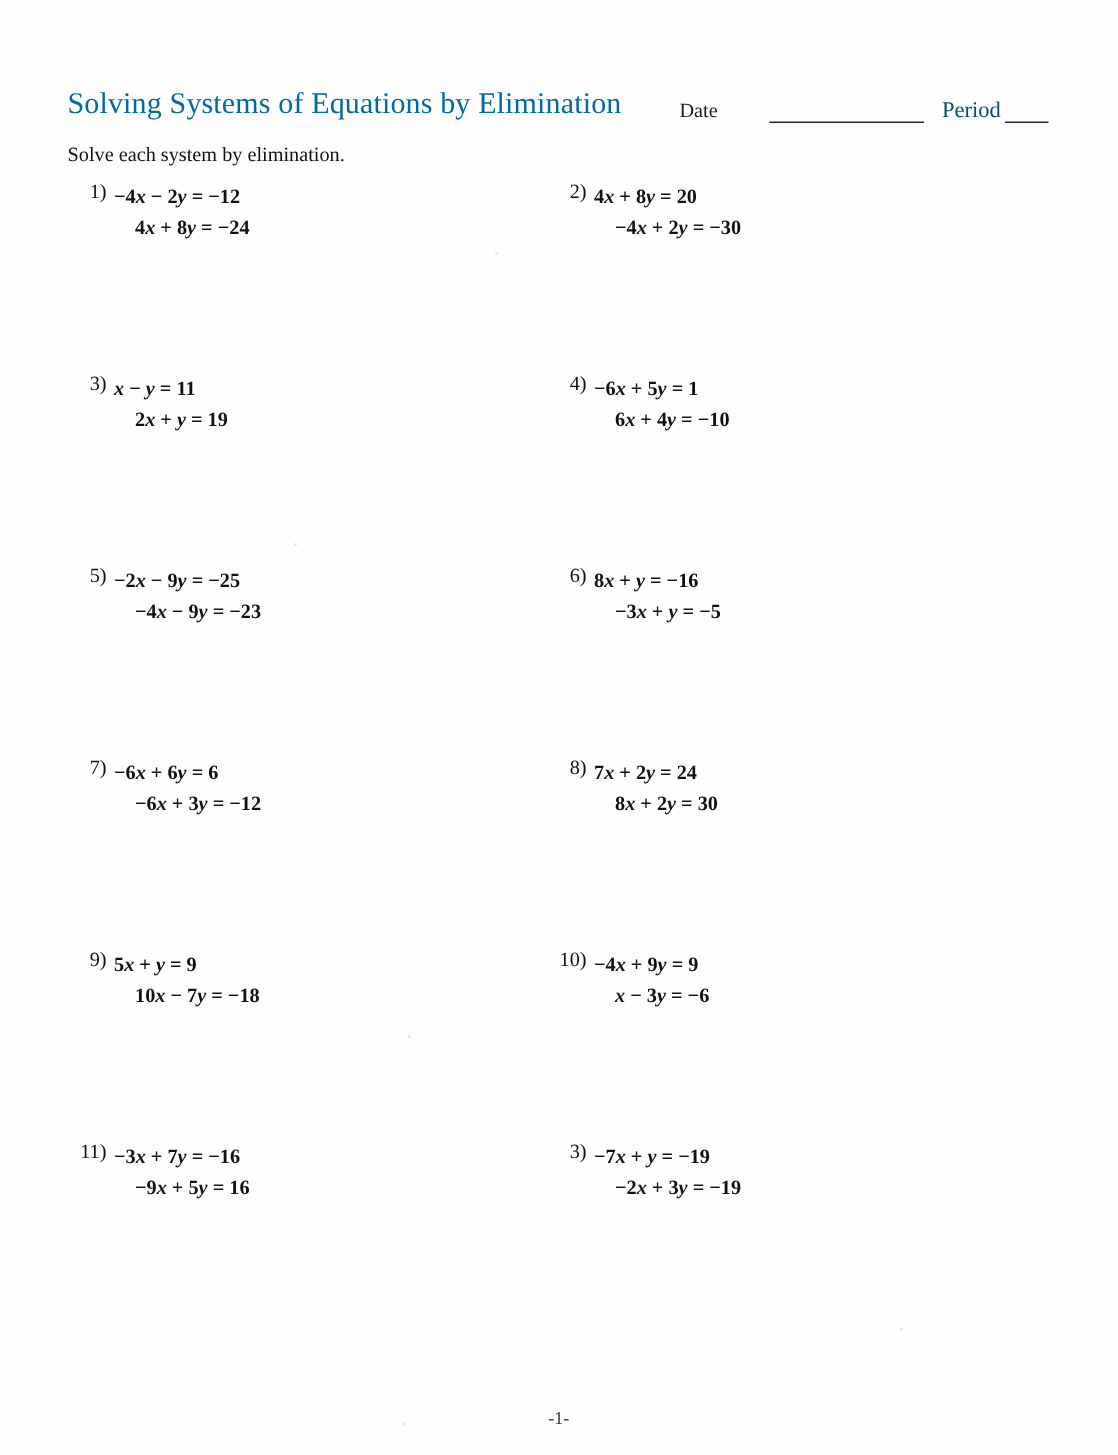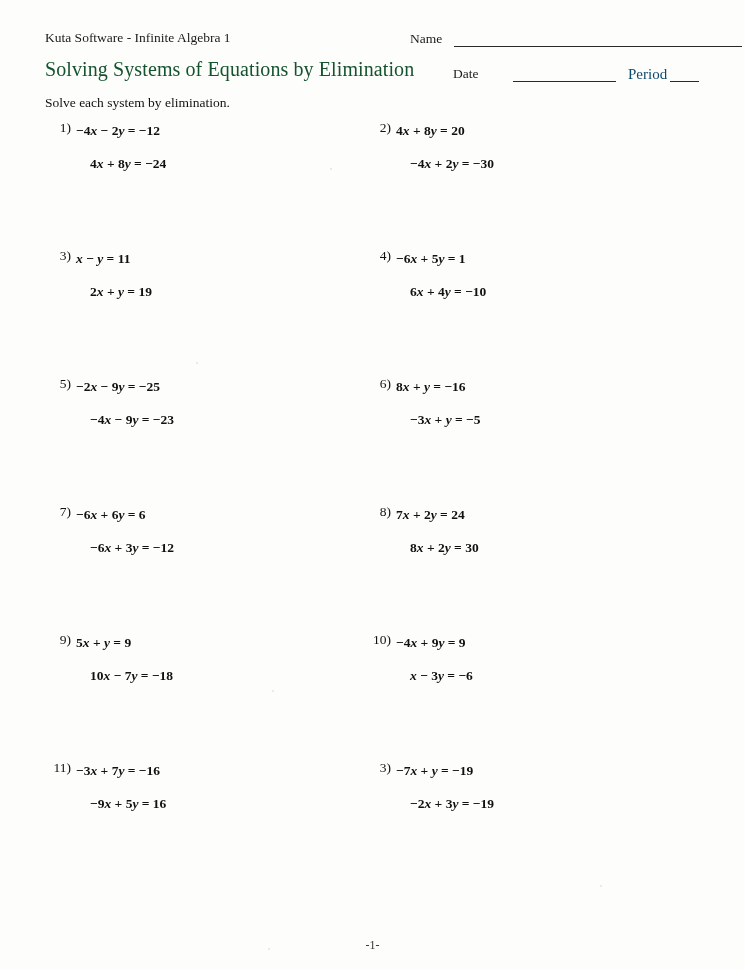--- a/index.html
+++ b/index.html
@@ -55,21 +55,21 @@
     width: 288px;
     border-bottom: 1px solid #2a2a2a;
   }
 
   .title {
     position: absolute;
     left: 45px;
     top: 58px;
     font-size: 20px;
     font-family: "Liberation Serif", serif;
-    color: #14532d;
+    color: #0369a1;
     letter-spacing: 0.1px;
     white-space: nowrap;
   }
 
   .date-label {
     position: absolute;
     left: 453px;
     top: 66px;
     font-size: 13.5px;
     color: #1b1b1b;
@@ -137,21 +137,20 @@
     white-space: nowrap;
     line-height: 21px;
     font-weight: bold;
   }
   .eq .v {
     font-style: italic;
     font-family: "Liberation Serif", serif;
   }
   .indent {
     padding-left: 14px;
-    margin-top: 12px;
   }
 
   
   .page-num {
     position: absolute;
     left: 0;
     top: 938px;
     width: 745px;
     text-align: center;
     font-size: 12px;
@@ -164,25 +163,20 @@
     background: #cfcfcf;
     border-radius: 50%;
     opacity: .55;
   }
 </style>
 </head>
 <body>
 
 <div class="page">
 
-  <div class="header-row">
-    <div class="kuta-label">Kuta Software - Infinite Algebra 1</div>
-    <div class="name-label">Name</div>
-    <div class="name-rule"></div>
-  </div>
 
   <div class="title">Solving Systems of Equations by Elimination</div>
 
   <div class="date-label">Date</div>
   <div class="date-rule"></div>
   <div class="period-label">Period</div>
   <div class="period-rule"></div>
 
   <div class="instruction">Solve each system by elimination.</div>
 

